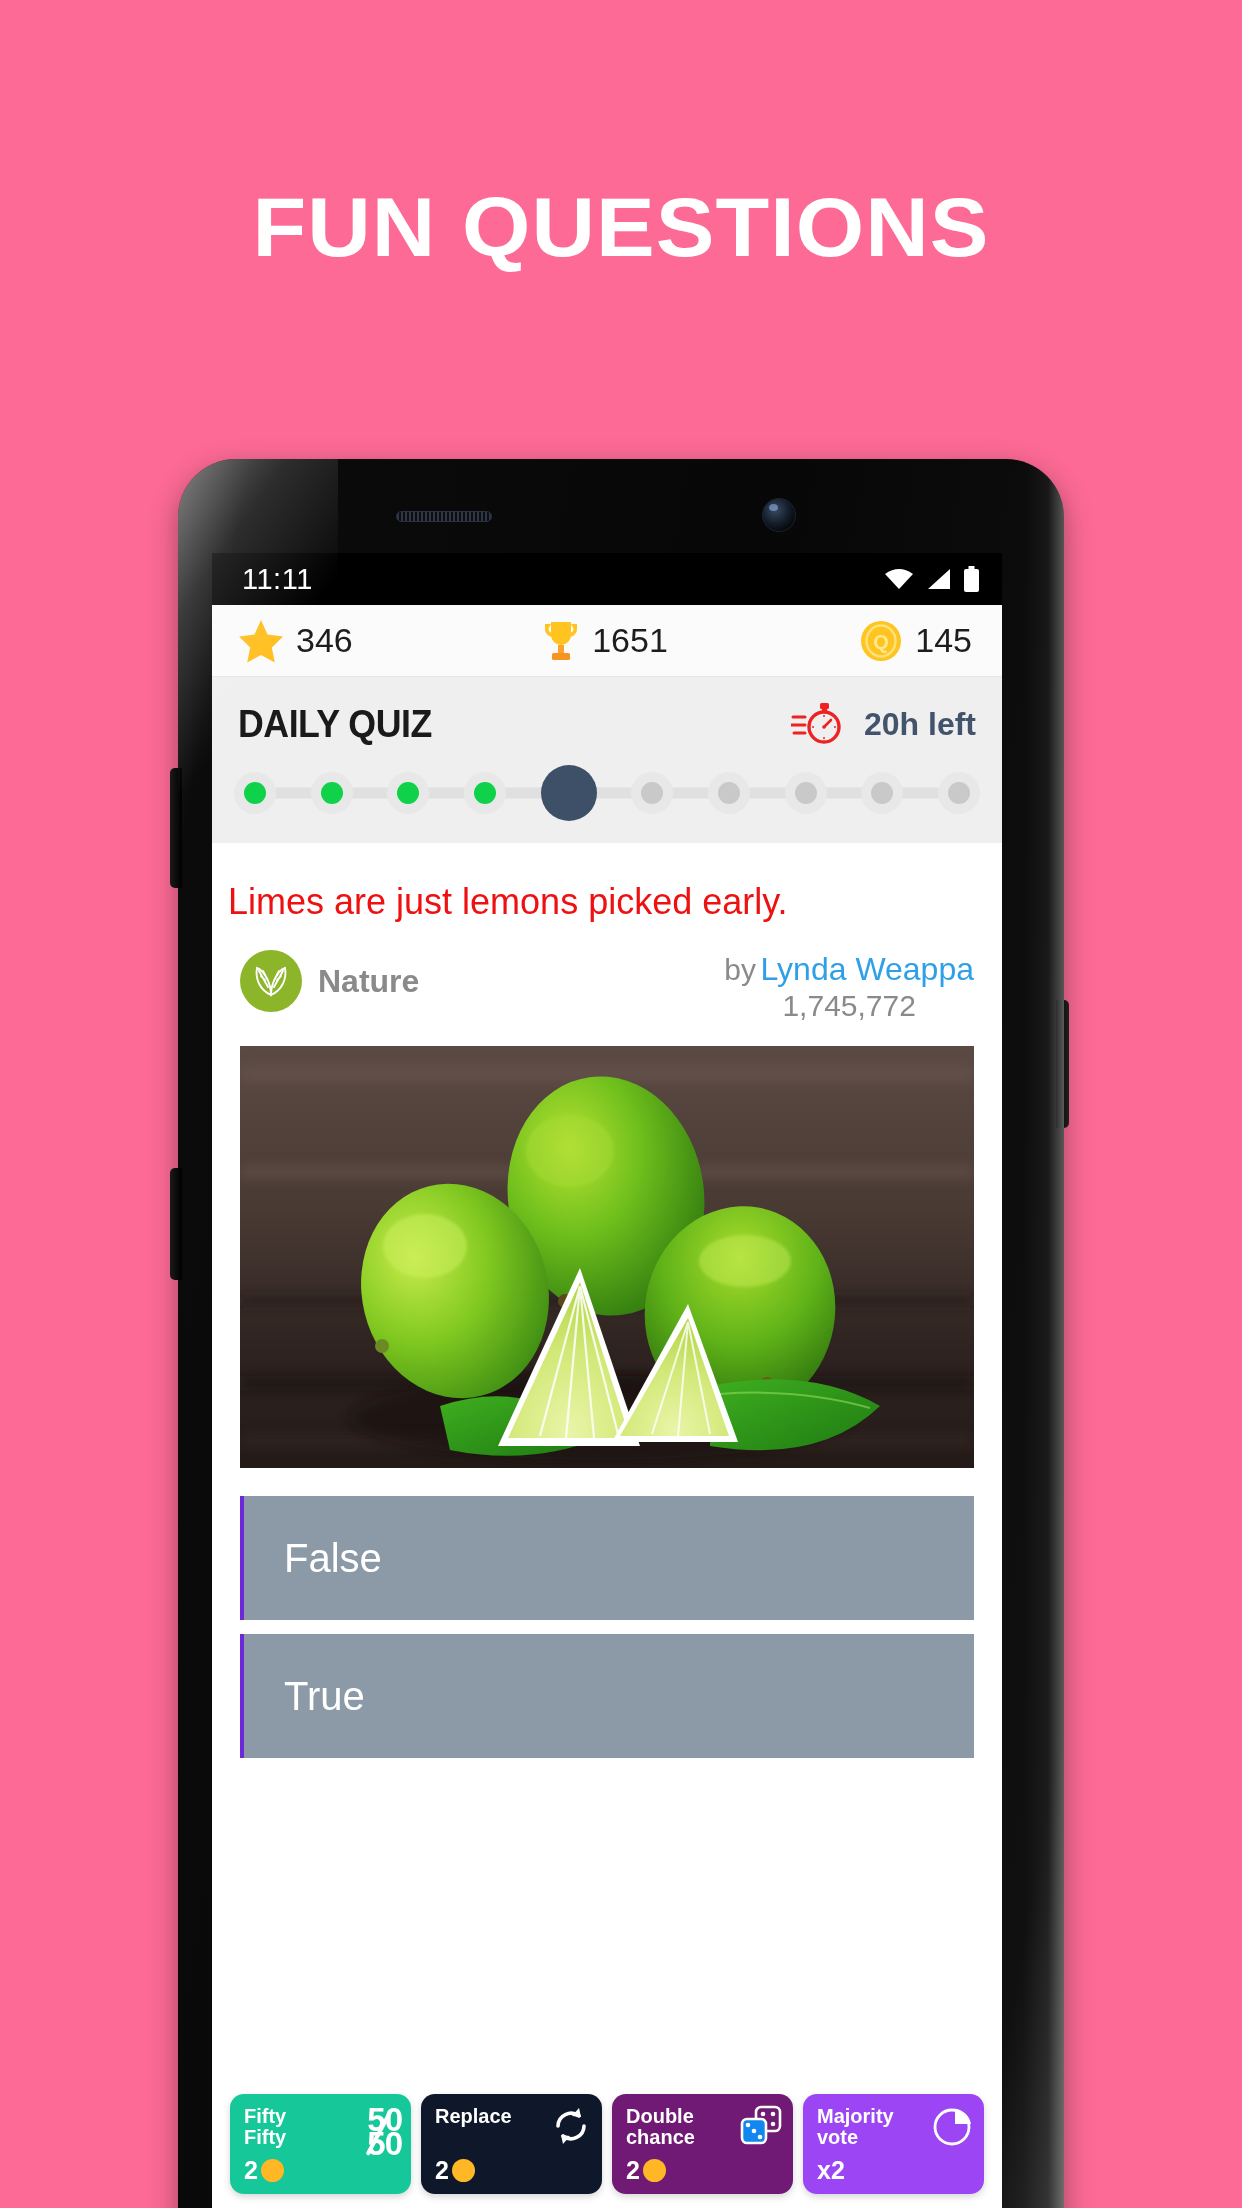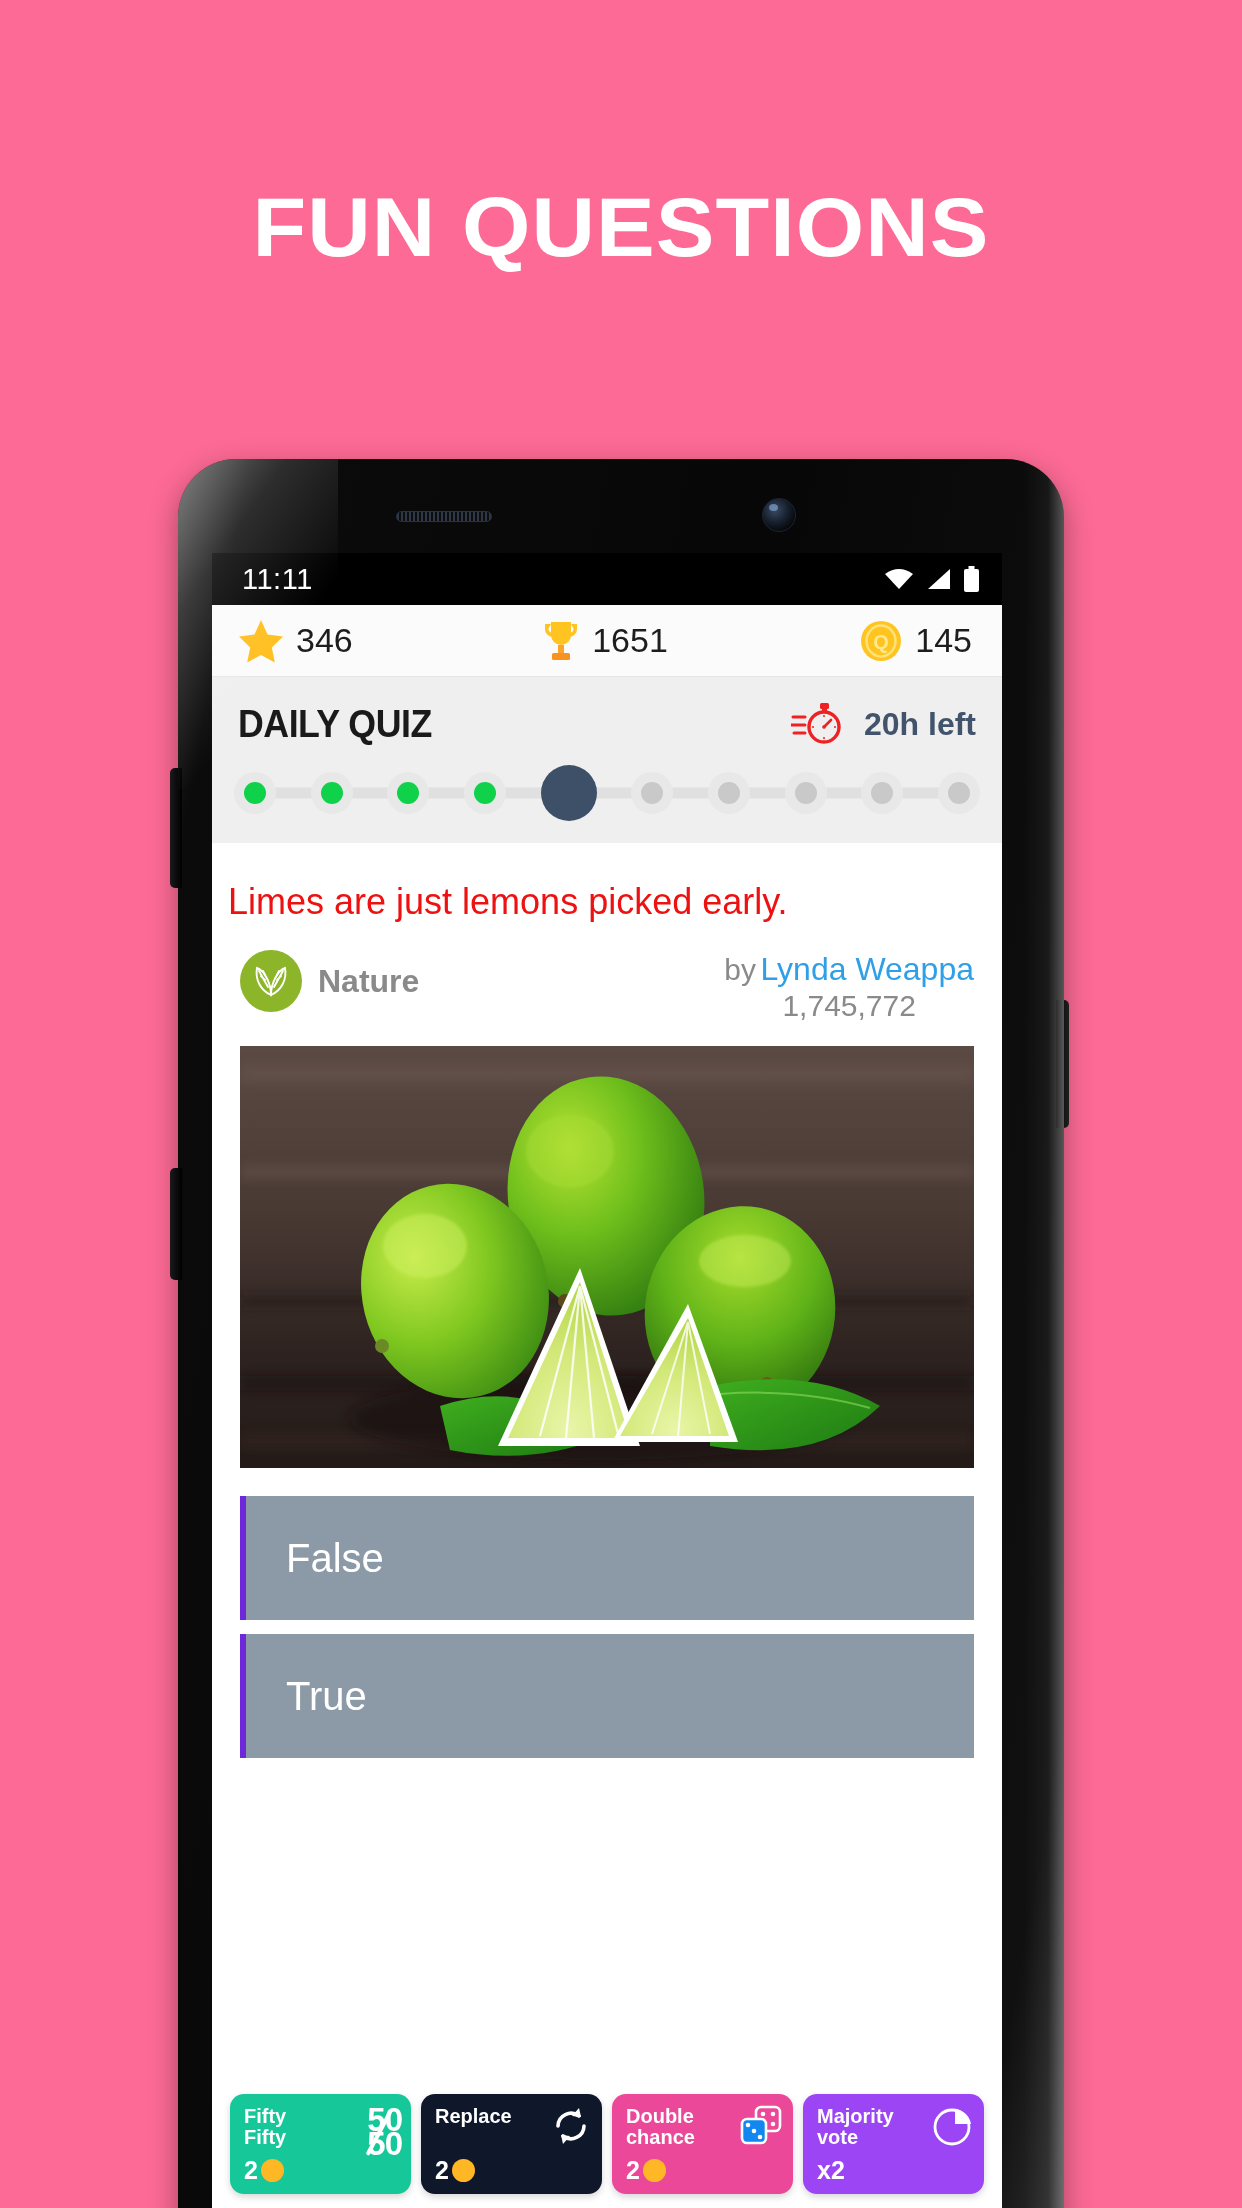--- a/index.html
+++ b/index.html
@@ -299,21 +299,21 @@
 
   
   .answers { margin: 28px 28px 0 28px; }
   .answer {
     height: 124px;
     background: #8b9aa6;
     display: flex;
     align-items: center;
     padding-left: 40px;
     margin-bottom: 14px;
-    border-left: 6px solid #6d28d9;
+    border-left: 4px solid #6d28d9;
     position: relative;
   }
   .answer-label {
     font-size: 40px;
     color: #ffffff;
   }
 
   
   .powerups {
     position: absolute;
@@ -353,21 +353,21 @@
     background: #ffb726;
     display: inline-block;
   }
   .pu-icon {
     position: absolute;
     right: 10px;
     top: 11px;
   }
   .pu.green { background: #16c79a; }
   .pu.red { background: #0f172a; }
-  .pu.blue { background: #ec4899; }
+  .pu.blue { background: #701a75; }
   .pu.purple { background: #9b45f5; }
 
   .fifty-glyph {
     position: absolute;
     right: 9px; top: 12px;
     font-size: 33px;
     font-weight: bold;
     line-height: 0.85;
     letter-spacing: -1px;
   }

